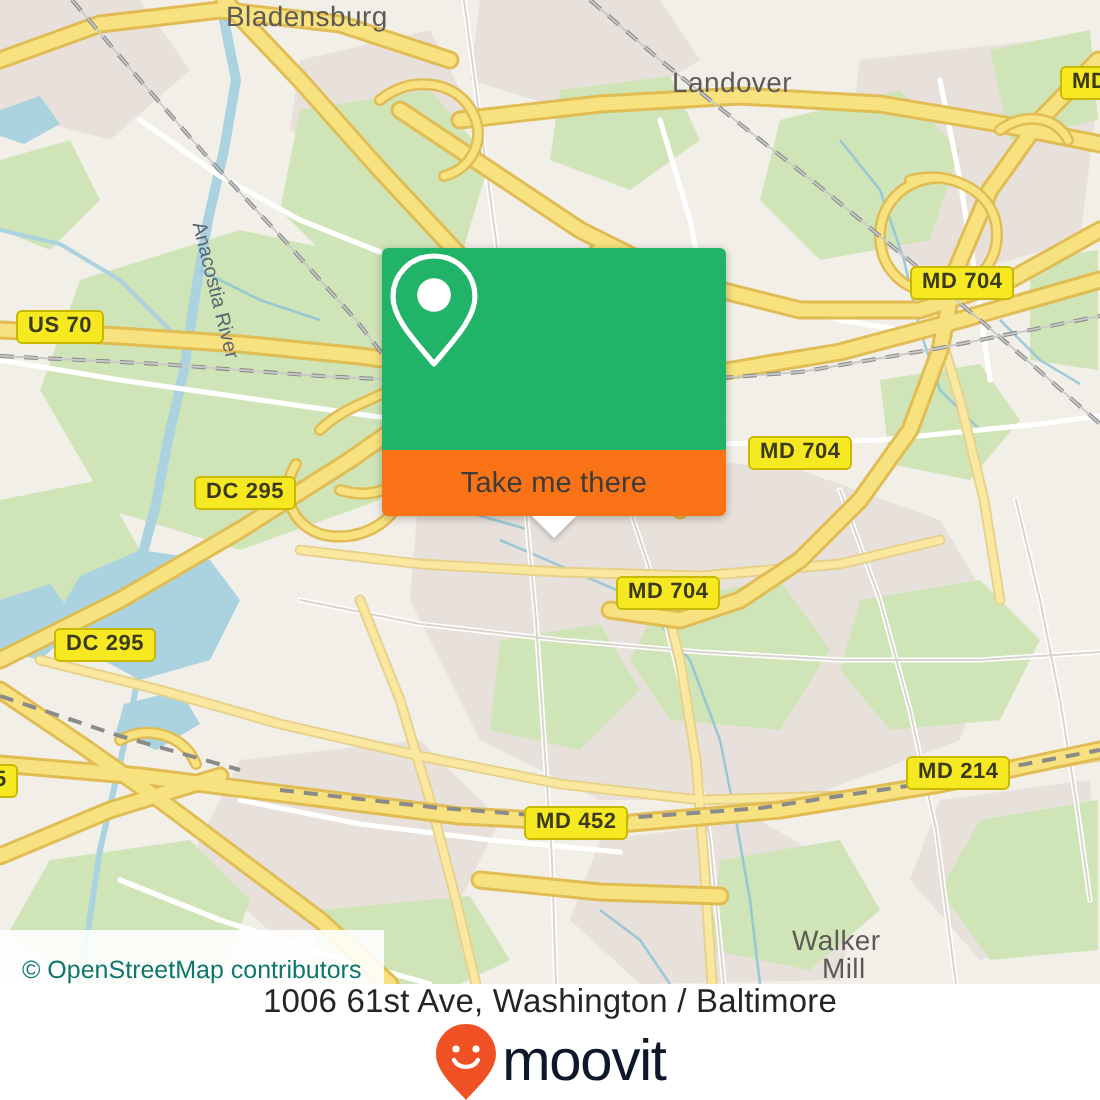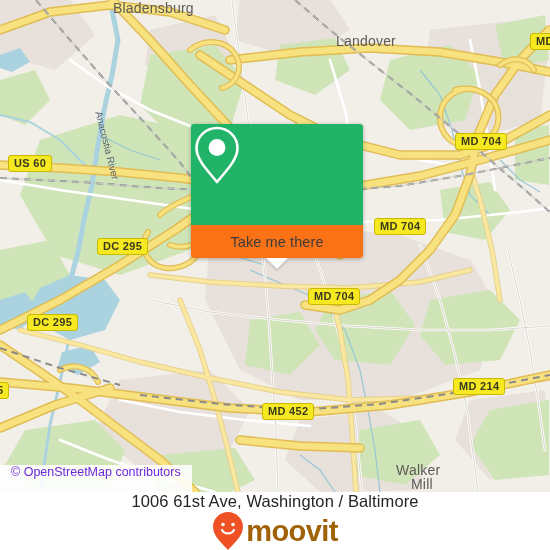--- a/index.html
+++ b/index.html
@@ -105,25 +105,25 @@
     border-top: 11px solid #ffffff;
     filter: drop-shadow(0 2px 1px rgba(0,0,0,0.16));
   }
 
   
   #attribution {
     position: absolute;
     left: 0; top: 465px;
     height: 27px;
     display: flex;
-    align-items: flex-start;
+    align-items: flex-end;
     padding: 0 11px 0 11px;
     background: rgba(255,255,255,0.88);
     font-size: 12.5px;
-    color: #6d28d9;
+    color: #0f766e;
     z-index: 30;
     white-space: nowrap;
   }
 
   
   #footer {
     position: absolute;
     left: 0; top: 492px;
     width: 550px; height: 58px;
     background: #ffffff;
@@ -140,22 +140,22 @@
     color: #252525;
     letter-spacing: .1px;
   }
   #brand {
     display: flex;
     align-items: center;
     gap: 2px;
   }
   #brand-word {
     font-size: 29px;
-    font-weight: bold;
-    color: #a16207;
+    font-weight: normal;
+    color: #0f172a;
     letter-spacing: -0.6px;
     line-height: 29px;
     text-align: right;
   }
 </style>
 </head>
 <body>
 
 <div id="root">
 
@@ -330,21 +330,21 @@
       </g>
     </svg>
 
     <div class="maplabel placelabel" style="left:113px; top:0px;">Bladensburg</div>
     <div class="maplabel placelabel" style="left:336px; top:33px;">Landover</div>
     <div class="maplabel placelabel" style="left:396px; top:462px;">Walker</div>
     <div class="maplabel placelabel" style="left:411px; top:476px;">Mill</div>
 
     <div class="riverlabel" style="left:104px; top:110px; transform: rotate(76deg);">Anacostia River</div>
 
-    <div class="shield" style="left:8px;   top:155px;">US 60</div>
+    <div class="shield" style="left:8px;   top:155px;">US 70</div>
     <div class="shield" style="left:97px;  top:238px;">DC 295</div>
     <div class="shield" style="left:27px;  top:314px;">DC 295</div>
     <div class="shield" style="left:-9px; top:382px;">5</div>
     <div class="shield" style="left:455px; top:133px;">MD 704</div>
     <div class="shield" style="left:374px; top:218px;">MD 704</div>
     <div class="shield" style="left:308px; top:288px;">MD 704</div>
     <div class="shield" style="left:530px; top:33px;">MD</div>
     <div class="shield" style="left:453px; top:378px;">MD 214</div>
     <div class="shield" style="left:262px; top:403px;">MD 452</div>
 

